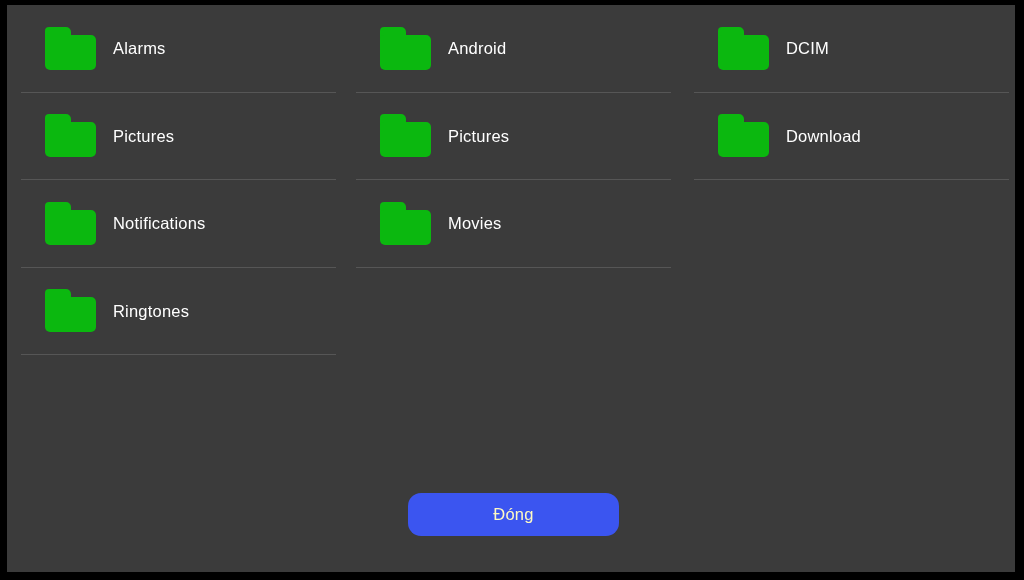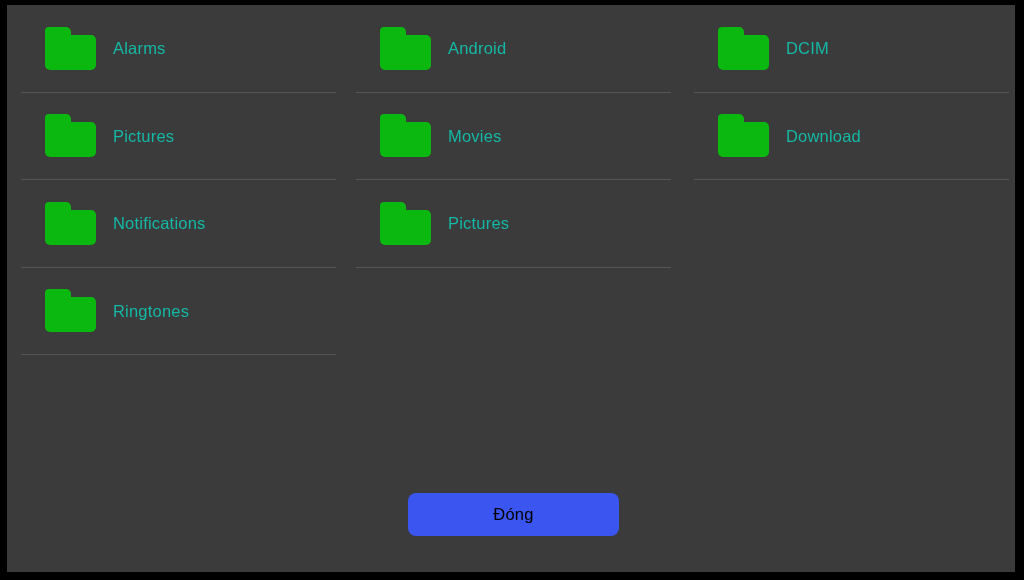--- a/index.html
+++ b/index.html
@@ -83,21 +83,21 @@
     left: 0;
     top: 0px;
     width: 26px;
     height: 14px;
     background: #0bb80f;
     border-radius: 4px 5px 0 0;
   }
 
   .folder-label {
     margin-left: 17px;
-    color: #14b8a6;
+    color: #ffffff;
     font-size: 16.5px;
     letter-spacing: 0.2px;
     line-height: 1;
     white-space: nowrap;
   }
 
   
   #action-bar {
     position: absolute;
     left: 0;
@@ -107,22 +107,22 @@
   }
 
   #close-button {
     position: absolute;
     left: 401px;
     top: 18px;
     width: 211px;
     height: 43px;
     background: #3b55f0;
     border: none;
-    border-radius: 8px;
-    color: #000000;
+    border-radius: 13px;
+    color: #fef9c3;
     font-family: "Liberation Sans", sans-serif;
     font-size: 16.5px;
     letter-spacing: 0.3px;
     cursor: pointer;
     padding: 0;
   }
 </style>
 </head>
 <body>
 
@@ -168,28 +168,28 @@
             <span class="ftab"></span>
               <span class="fbody"></span>
           </span>
           <span class="folder-label">Android</span>
         </div>
         <div class="folder-item">
           <span class="folder-icon">
             <span class="ftab"></span>
               <span class="fbody"></span>
           </span>
+          <span class="folder-label">Pictures</span>
+        </div>
+        <div class="folder-item">
+          <span class="folder-icon">
+            <span class="ftab"></span>
+              <span class="fbody"></span>
+          </span>
           <span class="folder-label">Movies</span>
-        </div>
-        <div class="folder-item">
-          <span class="folder-icon">
-            <span class="ftab"></span>
-              <span class="fbody"></span>
-          </span>
-          <span class="folder-label">Pictures</span>
         </div>
       </div>
 
       <div class="folder-column" id="column-3">
         <div class="folder-item">
           <span class="folder-icon">
             <span class="ftab"></span>
               <span class="fbody"></span>
           </span>
           <span class="folder-label">DCIM</span>

